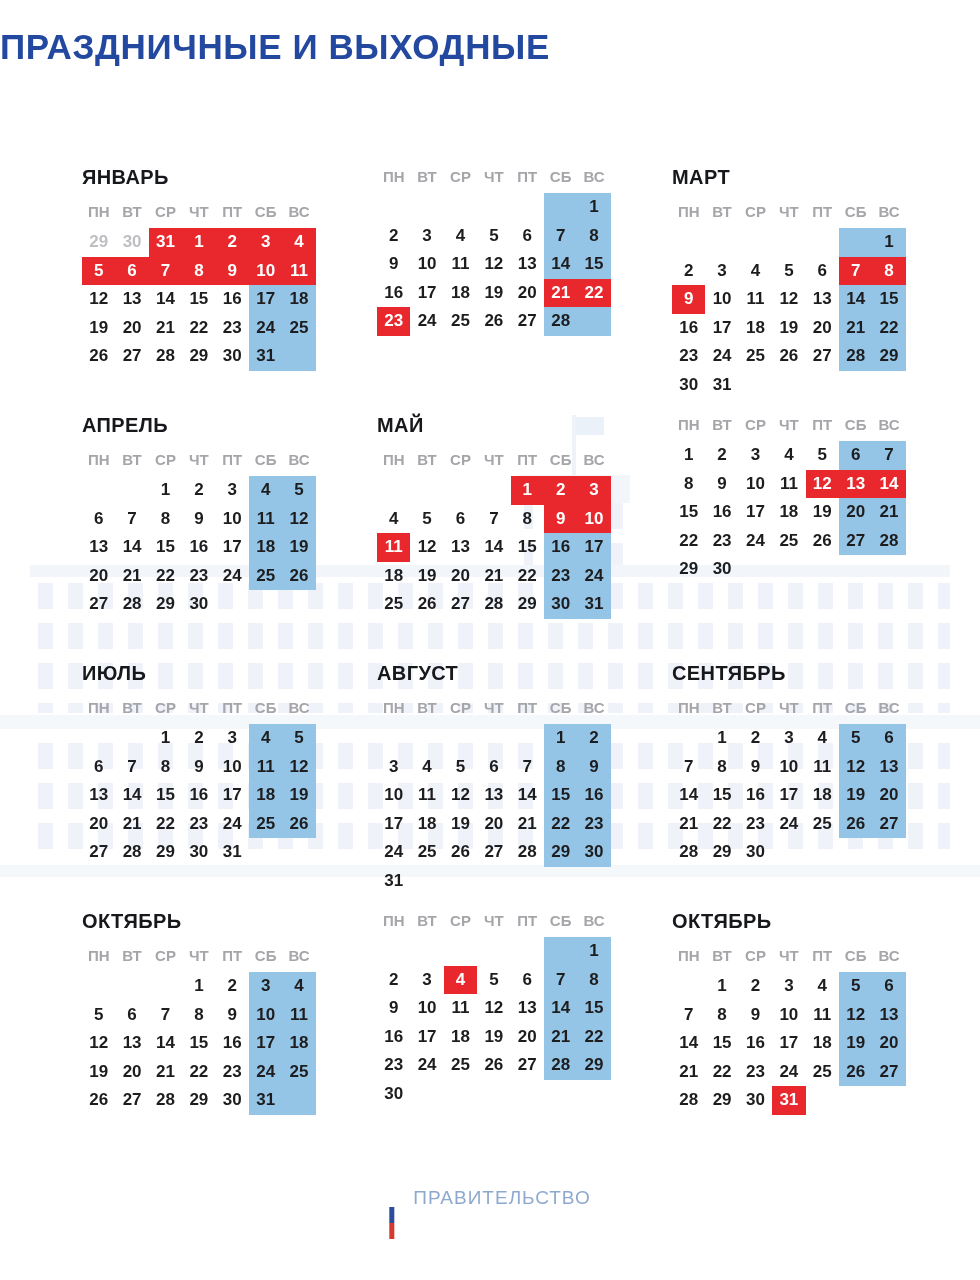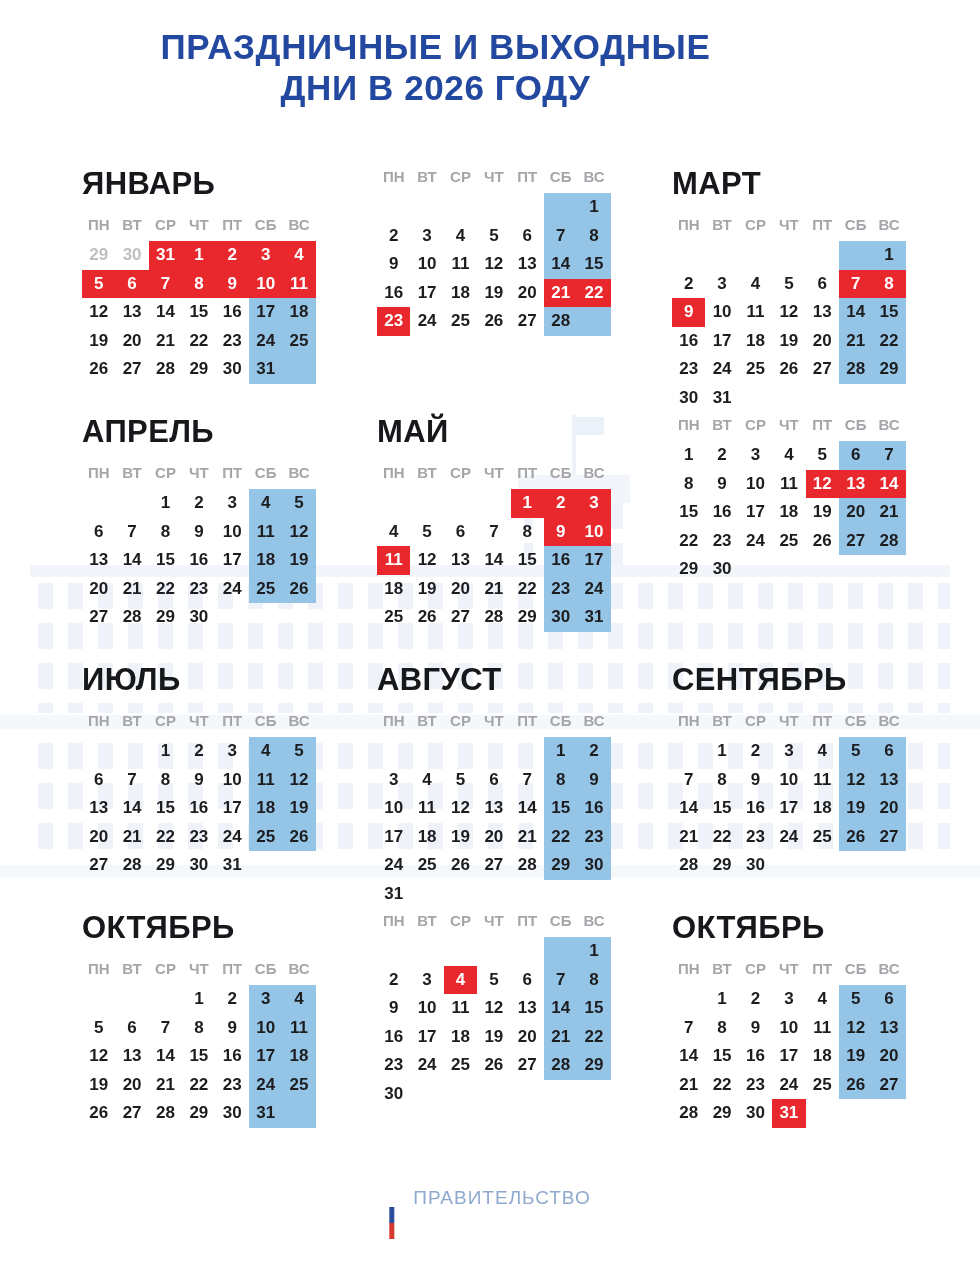--- a/index.html
+++ b/index.html
@@ -13,42 +13,42 @@
 
   
   .watermark {
     position: absolute; top: 415px; left: 0;
     opacity: 0.55; pointer-events: none; z-index: 0;
   }
 
   
   .page-header {
     position: absolute; top: 26px; left: 0; width: 871px;
-    text-align: center; z-index: 2;
+    text-align: left; z-index: 2;
   }
   .page-title {
     margin: 0;
     font-size: 35px; font-weight: 800; line-height: 1.18;
     letter-spacing: 0.6px;
     color: var(--title-blue);
   }
 
   
   .months {
     position: absolute; left: 82px; top: 166px; z-index: 1;
     display: grid;
     grid-template-columns: repeat(3, 234px);
     grid-template-rows: repeat(4, 248px);
     column-gap: 61px;
     align-items: start;
   }
   .month { width: 234px; }
   .month-name {
     margin: 0 0 12px 0;
-    font-size: 31px; font-weight: 800; letter-spacing: 0.4px;
+    font-size: 20px; font-weight: 800; letter-spacing: 0.4px;
     color: #17181b;
   }
   .weekdays, .days {
     display: grid;
     grid-template-columns: repeat(7, 33.4px);
   }
   .weekdays { margin-bottom: 5px; }
   .wd {
     height: 22px; line-height: 22px;
     text-align: center;
@@ -106,21 +106,20 @@
   <rect x="30" y="150" width="920" height="12" fill="#E9F0F8"></rect>
   <rect x="30" y="168" width="920" height="130" fill="url(#win)"></rect>
   <rect x="0" y="300" width="980" height="14" fill="#EDF3F9"></rect>
   <rect x="30" y="318" width="920" height="130" fill="url(#win)"></rect>
   <rect x="0" y="450" width="980" height="12" fill="#EDF3F9"></rect>
 </svg>
 
 <header class="page-header">
   <h1 class="page-title">
     <span>ПРАЗДНИЧНЫЕ И ВЫХОДНЫЕ</span><br>
-    <span>ДНИ В 2026 ГОДУ</span>
   </h1>
 </header>
 
 <main class="months">
     <section class="month">
       <h2 class="month-name">ЯНВАРЬ</h2>
       <div class="weekdays">
         <span class="wd">ПН</span>
         <span class="wd">ВТ</span>
         <span class="wd">СР</span>

